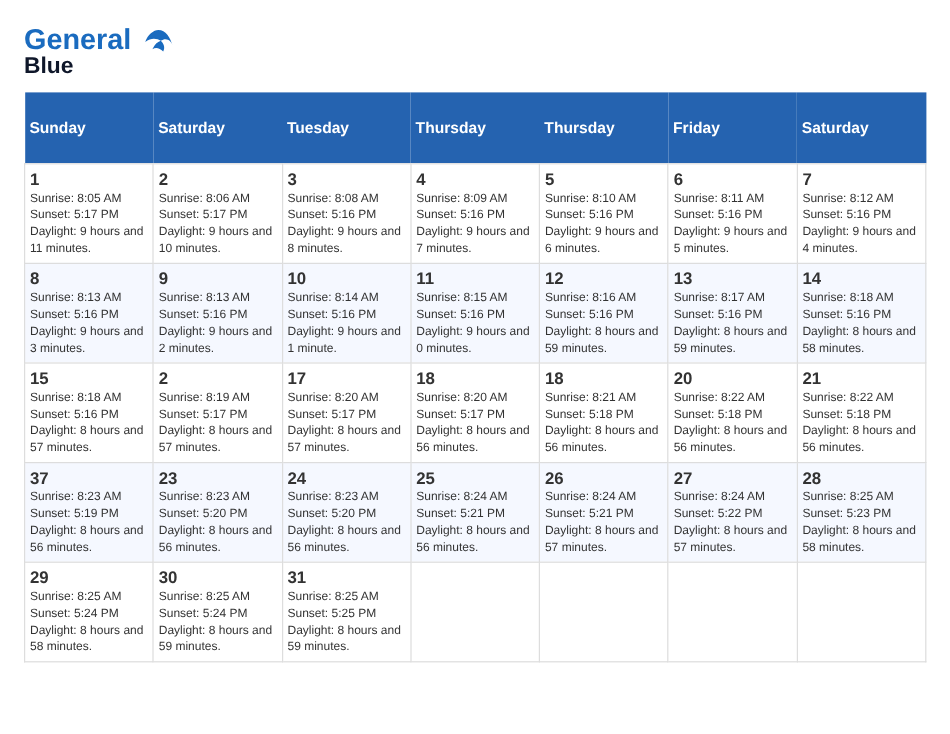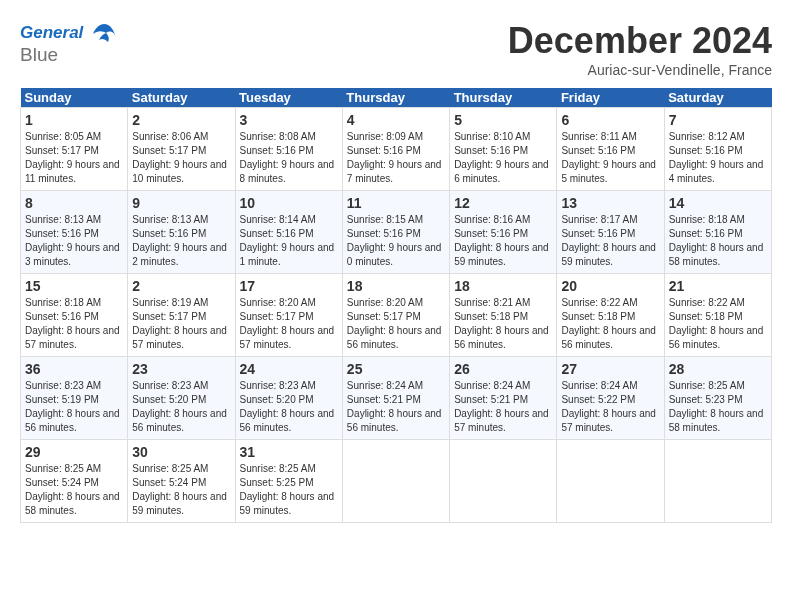--- a/index.html
+++ b/index.html
@@ -33,21 +33,21 @@
       color: #555;
     }
     table {
       width: 100%;
       border-collapse: collapse;
       font-size: 10.5px;
     }
     thead th {
       background-color: #2563b0;
       color: #fff;
-      padding: 2px 4px;
+      padding: 22px 4px;
       text-align: left;
       font-size: 13px;
       font-weight: bold;
     }
     td {
       vertical-align: top;
       border: 1px solid #ddd;
       padding: 4px;
       width: calc(100% / 7);
       min-height: 80px;
@@ -75,35 +75,31 @@
     }
     thead th:first-child { border-radius: 0; }
   </style>
 </head>
 <body>
 
 <div class="header">
   <div class="logo">
     <div>
       <div style="display:flex;align-items:center;">
-        <div style="font-size:17px;font-weight:bold;color:#333;line-height:1.15;font-style:italic;">
+        <div style="font-size:24px;font-weight:bold;color:#333;line-height:1.15;">
           <span style="color:#1a6bbf;">General</span>
           <svg style="display:inline-block;vertical-align:middle;margin-left:2px;" width="28" height="28" viewBox="0 0 28 28">
             <path d="M14 4 C10 4 5 8 3 14 C8 10 13 11 16 13 C20 10 25 12 26 18 C24 10 20 4 14 4Z" fill="#1a6bbf"></path>
             <path d="M16 13 C18 15 20 18 18 22 C15 19 12 18 9 20 C11 16 13 14 16 13Z" fill="#1a6bbf"></path>
           </svg>
         </div>
 
       </div>
-      <div style="font-size:19px;font-weight:normal;color:#737373;margin-top:-4px;">Blue</div>
+      <div style="font-size:19px;font-weight:bold;color:#0f172a;margin-top:-4px;">Blue</div>
     </div>
-  </div>
-  <div class="title-block">
-    <div class="month-title">December 2024</div>
-    <div class="location">Auriac-sur-Vendinelle, France</div>
   </div>
 </div>
 
 <table>
   <thead>
     <tr>
       <th>Sunday</th>
       <th>Saturday</th>
       <th>Tuesday</th>
       <th>Thursday</th>
@@ -282,21 +278,21 @@
         <span class="day-num">21</span>
         <div class="day-info">
           Sunrise: 8:22 AM<br>
           Sunset: 5:18 PM<br>
           Daylight: 8 hours and 56 minutes.
         </div>
       </td>
       </tr>
       <tr>
         <td>
-        <span class="day-num">36</span>
+        <span class="day-num">37</span>
         <div class="day-info">
           Sunrise: 8:23 AM<br>
           Sunset: 5:19 PM<br>
           Daylight: 8 hours and 56 minutes.
         </div>
       </td>
         <td>
         <span class="day-num">23</span>
         <div class="day-info">
           Sunrise: 8:23 AM<br>

